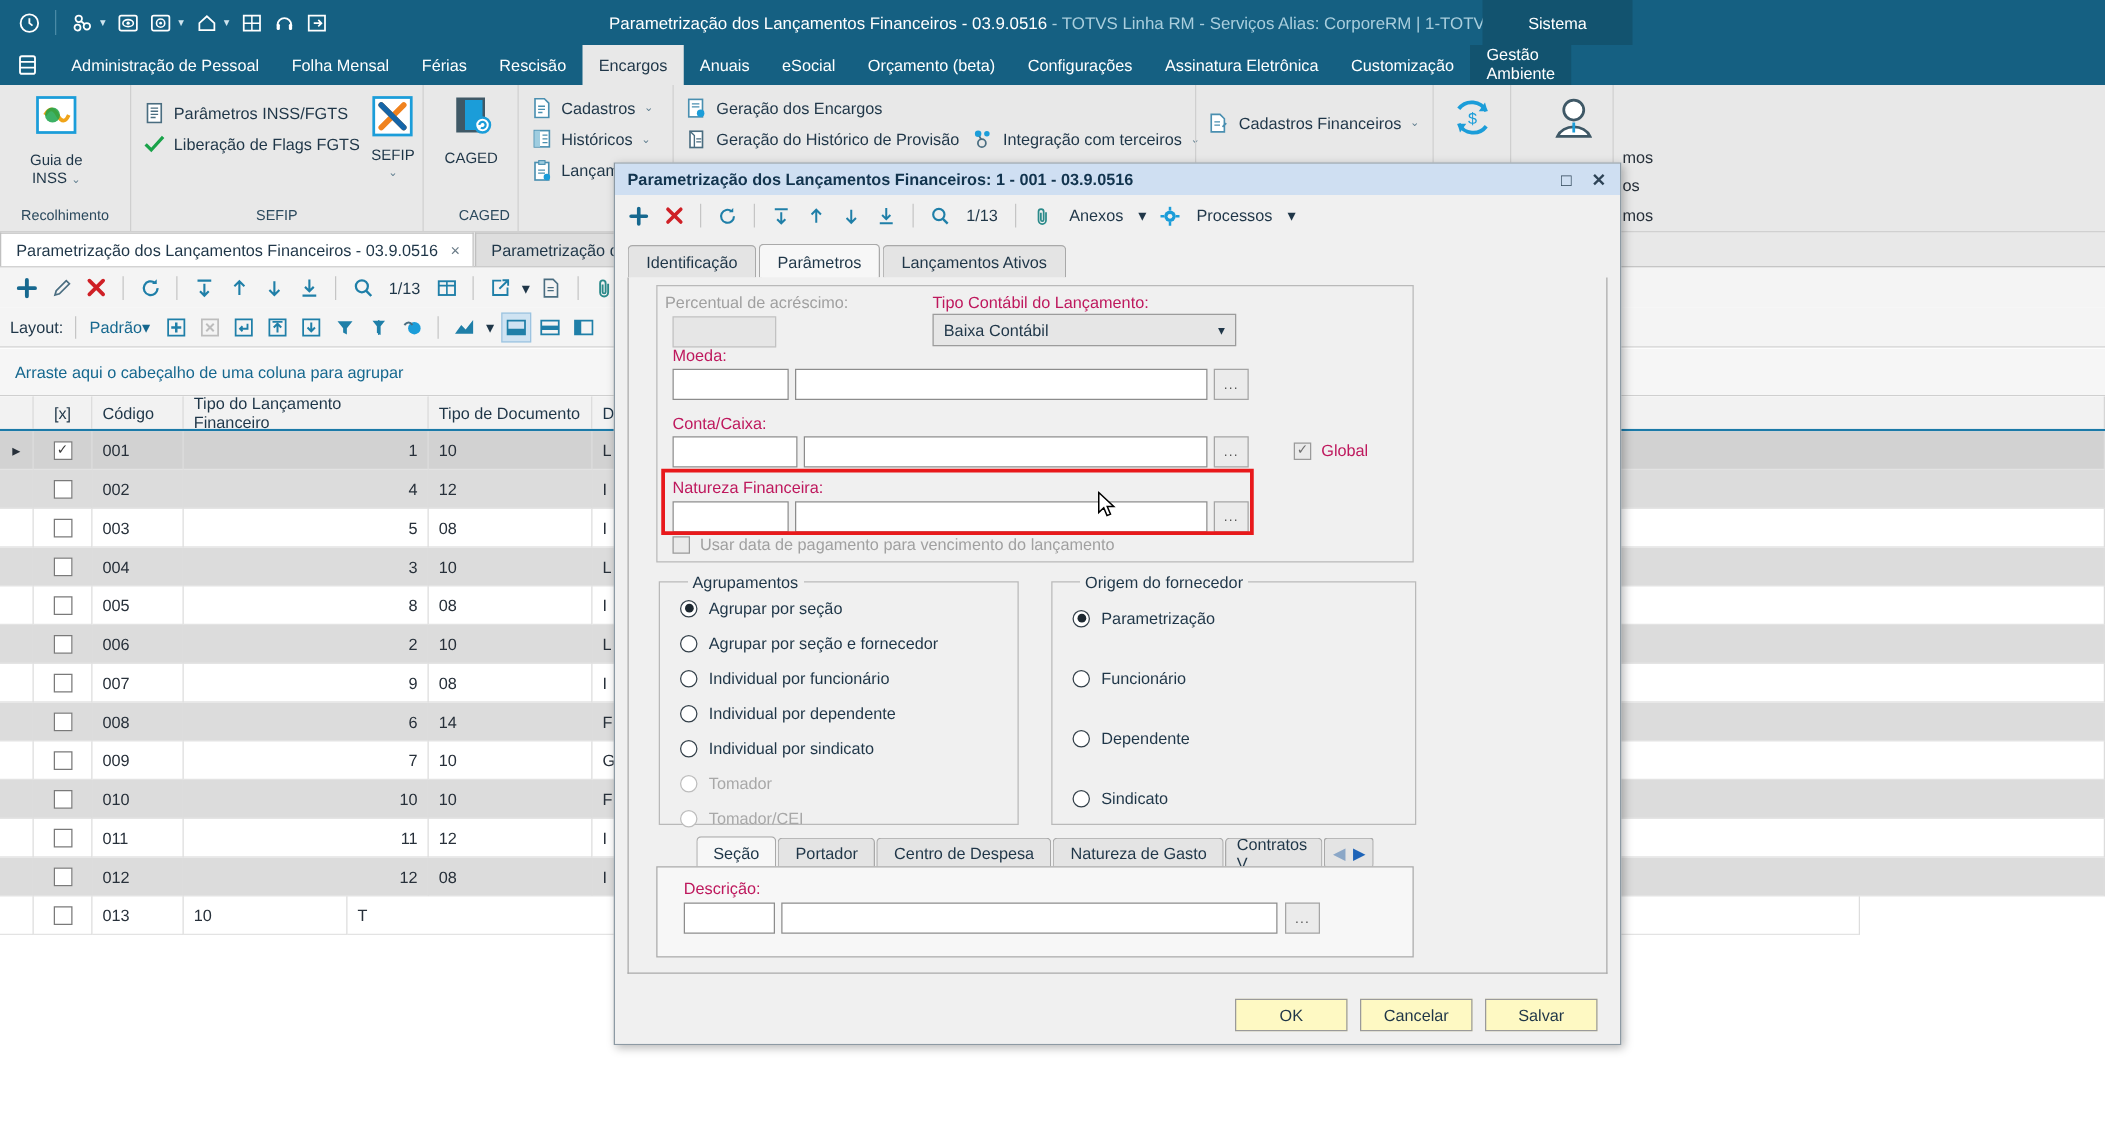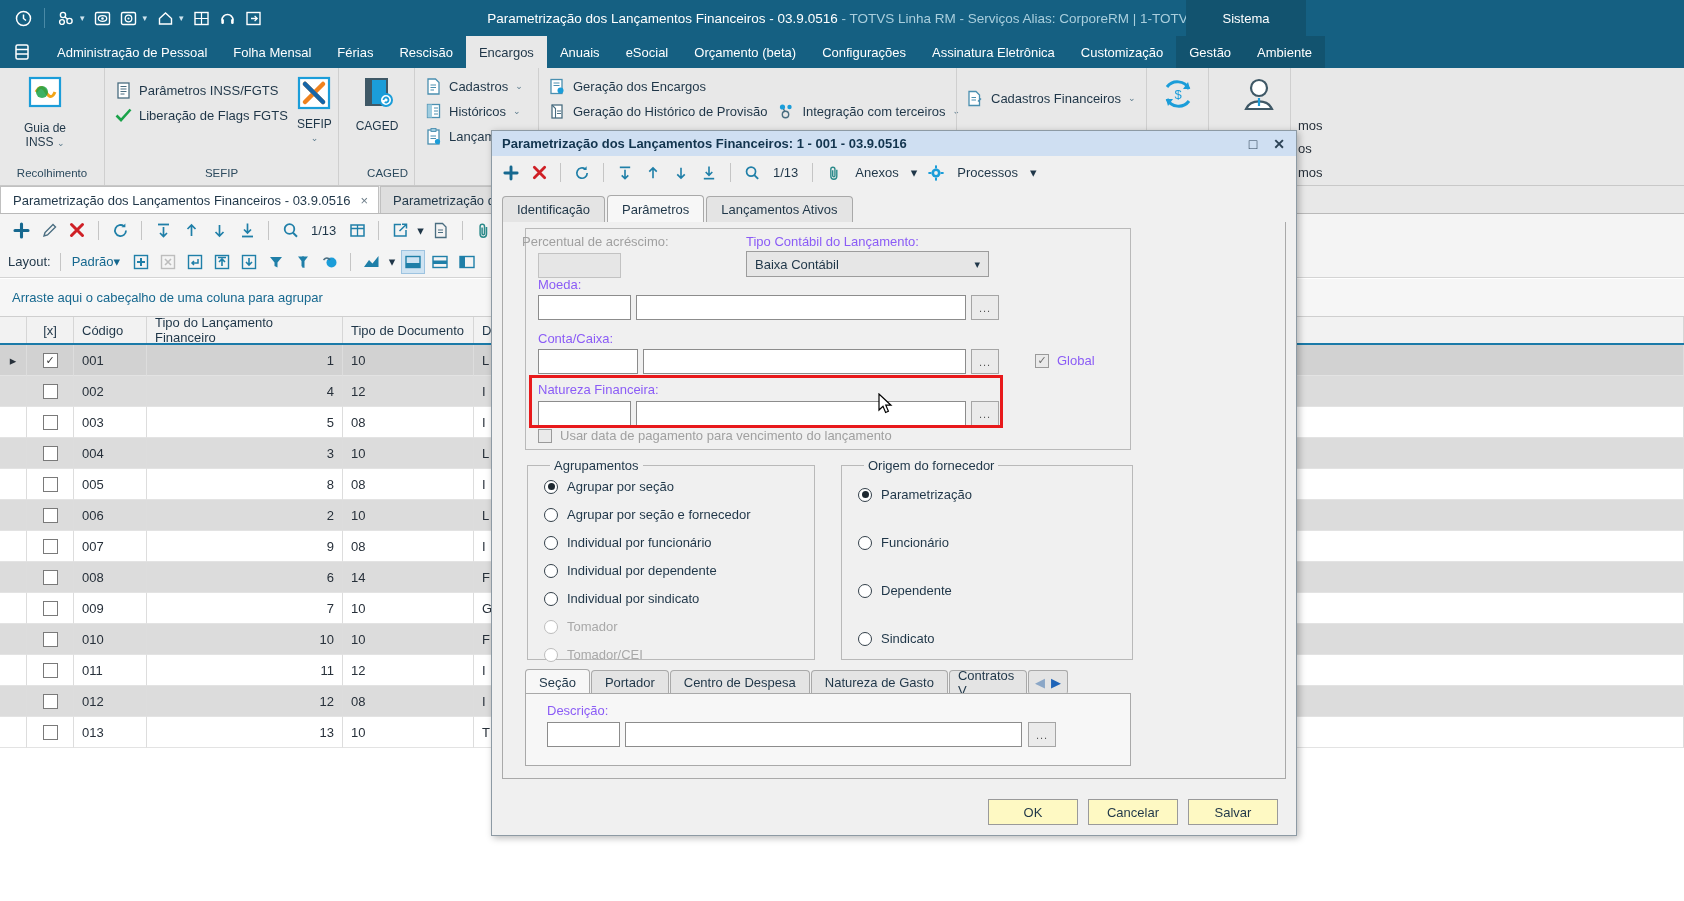--- a/index.html
+++ b/index.html
@@ -43,21 +43,21 @@
   .menubar {
     position:absolute; left:0; top:36px; width:1684px; height:32px;
     background:#156082; color:#ffffff; font-size:13px;
     display:flex; align-items:stretch;
   }
   .mb-hamb { width:44px; display:flex; align-items:center; justify-content:center; cursor:pointer; }
   .mb-item {
     padding:0 13px; display:flex; align-items:center; cursor:pointer; white-space:nowrap;
   }
   .mb-item.active { background:#e8e8e8; color:#1f3648; }
-  .mb-grp { background:#12536f; display:flex; }
+  .mb-grp { background:#12536f; display:flex;flex-direction:column; }
   .mb-grp .mb-item { }
 
   
   .ribbon {
     position:absolute; left:0; top:68px; width:1684px; height:118px;
     background:#e8e8e8; border-bottom:1px solid #c8c8c8;
     display:flex; align-items:stretch;
   }
   .rb-group { position:relative; display:flex; flex-direction:column; padding:4px 6px 0 6px; }
   .rb-group + .rb-group { border-left:1px solid #cfcfcf; }
@@ -181,21 +181,21 @@
     background:#f0f0f0; border:1px solid #a9a9a9; border-top:none;
     padding:10px 12px; height:557px; position:relative;
   }
 
   .fieldset {
     border:1px solid #b9b9b9; position:relative; background:transparent;
   }
   .fieldset > legend {
     font-size:13px; color:#1f3648; padding:0 4px; margin-left:22px;
   }
-  .lbl { font-size:13px; color:#8b5cf6; }
+  .lbl { font-size:13px; color:#be185d; }
   .lbl.dis { color:#a0a0a0; }
 
   .txt {
     background:#ffffff; border:1px solid #8c8c8c; height:25px;
   }
   .txt.dis { background:#e6e6e6; border:1px solid #c2c2c2; }
   .ellip {
     width:28px; height:25px; background:#ebebeb; border:1px solid #a5a5a5;
     display:flex; align-items:center; justify-content:center;
     font-size:11px; color:#555; cursor:pointer; letter-spacing:1px;
@@ -220,21 +220,21 @@
     width:14px; height:14px; border:1px solid #9a9a9a; background:#f0f0f0;
     display:flex; align-items:center; justify-content:center;
   }
   .chk.checked::after { content:"\2713"; font-size:11px; color:#6f6f6f; line-height:1; }
   .chk.empty { background:#eaeaea; }
 
   .redbox {
     position:absolute; border:3px solid #e8191b; pointer-events:none;
   }
 
-  .btabs { display:flex; align-items:flex-end; height:25px; }
+  .btabs { display:flex; align-items:flex-end; height:25px;justify-content:center; }
   .btab {
     height:24px; padding:0 13px; display:flex; align-items:center; font-size:13px; color:#1f3648;
     background:#e4e4e4; border:1px solid #a9a9a9; border-bottom:none; border-radius:4px 4px 0 0;
     margin-right:1px; cursor:pointer;
   }
   .btab.active { background:#f7f7f7; height:25px; }
   .btab.clipped { overflow:hidden; }
   .btab-nav {
     display:flex; align-items:center; gap:6px; padding:0 6px; height:24px;
     background:#e4e4e4; border:1px solid #a9a9a9; border-bottom:none; border-radius:3px;
@@ -869,21 +869,20 @@
         <div class="gc w-tlf num">12</div>
         <div class="gc w-tdoc">08</div>
         <div class="gc w-desc">I</div>
       </div>
       <div class="grow">
         <div class="gc w-ind"></div>
         <div class="gc w-chk">
           <span class="cbx"></span>
         </div>
         <div class="gc w-cod">013</div>
-        <div class="gc w-tlf num">13</div>
         <div class="gc w-tdoc">10</div>
         <div class="gc w-desc">T</div>
       </div>
     </div>
 </div>
 
 <div class="modal">
 
   <div class="md-title">
     <span>Parametrização dos Lançamentos Financeiros: 1 - 001 - 03.9.0516</span>
@@ -969,21 +968,21 @@
     <div class="md-tabs">
       <div class="md-tab">Identificação</div>
       <div class="md-tab active">Parâmetros</div>
       <div class="md-tab">Lançamentos Ativos</div>
     </div>
 
     <div class="md-page">
 
       <div class="fieldset" style="position:absolute; left:22px; top:6px; width:606px; height:222px;"></div>
 
-      <div class="lbl dis" style="position:absolute; left:19px; top:12px;">Percentual de acréscimo:</div>
+      <div class="lbl dis" style="position:absolute; left:29px; top:12px;">Percentual de acréscimo:</div>
       <div class="txt dis" style="position:absolute; left:35px; top:31px; width:83px;"></div>
 
       <div class="lbl" style="position:absolute; left:243px; top:12px;">Tipo Contábil do Lançamento:</div>
       <div class="sel-box" style="position:absolute; left:243px; top:29px; width:243px;">
         <span>Baixa Contábil</span>
         <span style="font-size:11px;">▾</span>
       </div>
 
       <div class="lbl" style="position:absolute; left:35px; top:55px;">Moeda:</div>
       <div class="txt" style="position:absolute; left:35px; top:73px; width:93px;"></div>

